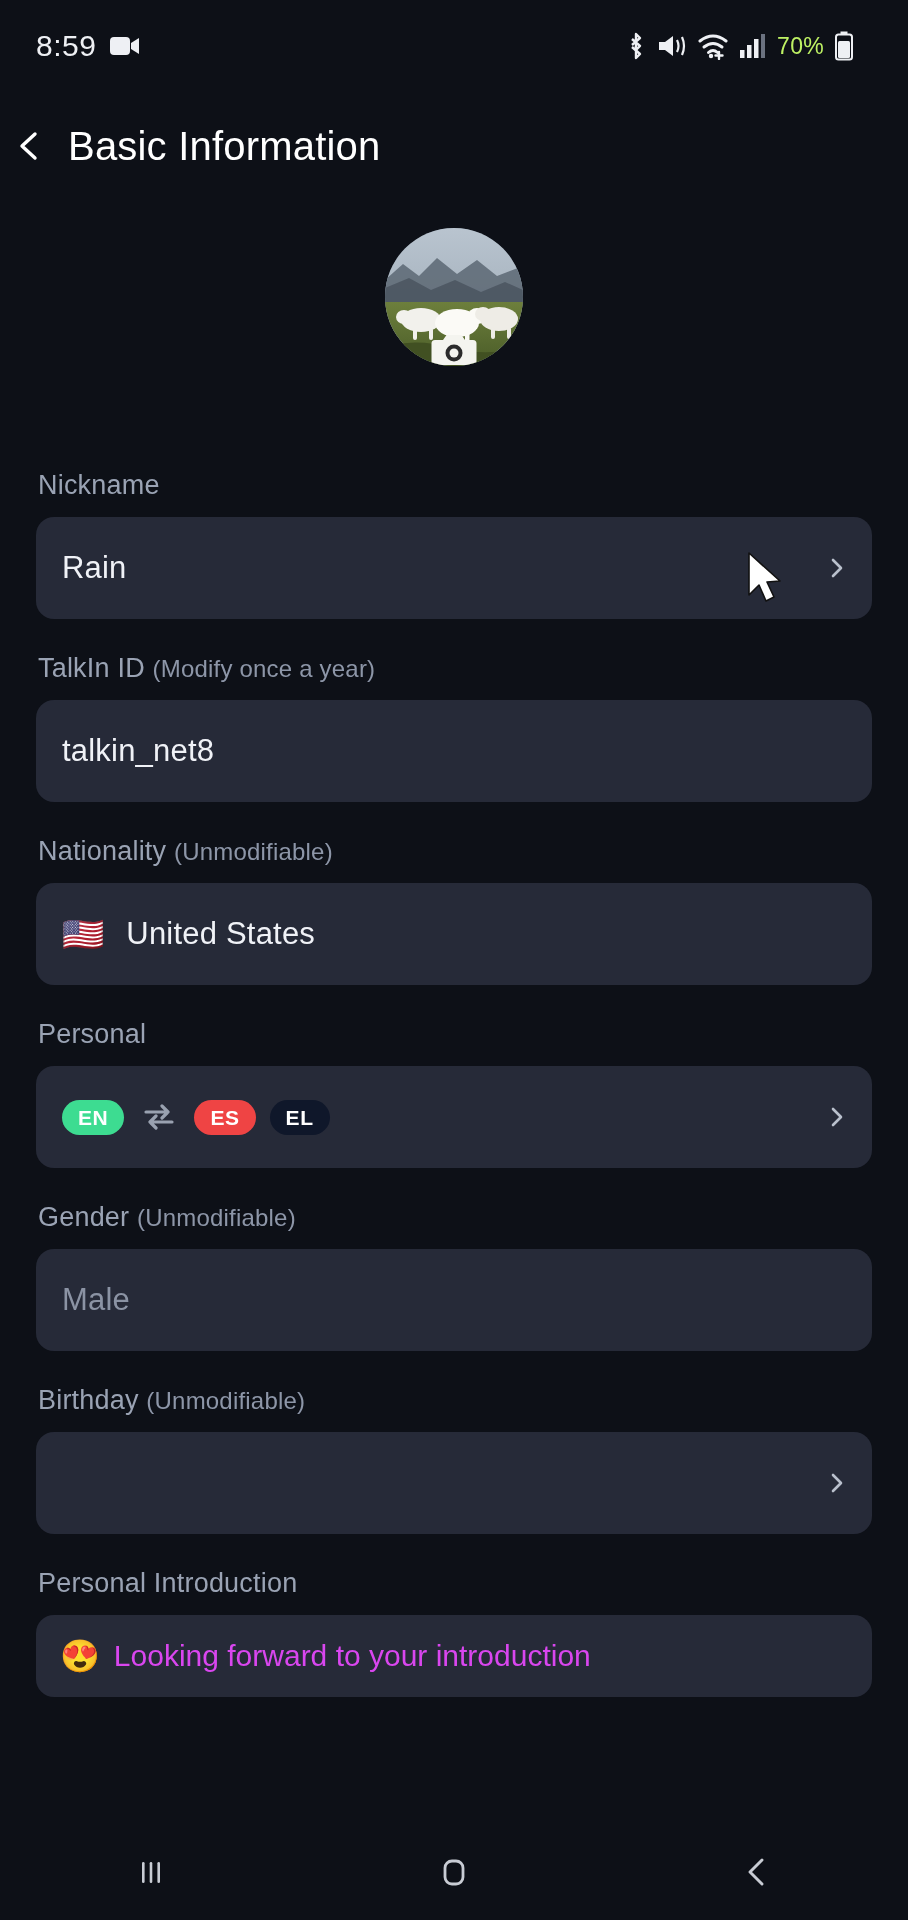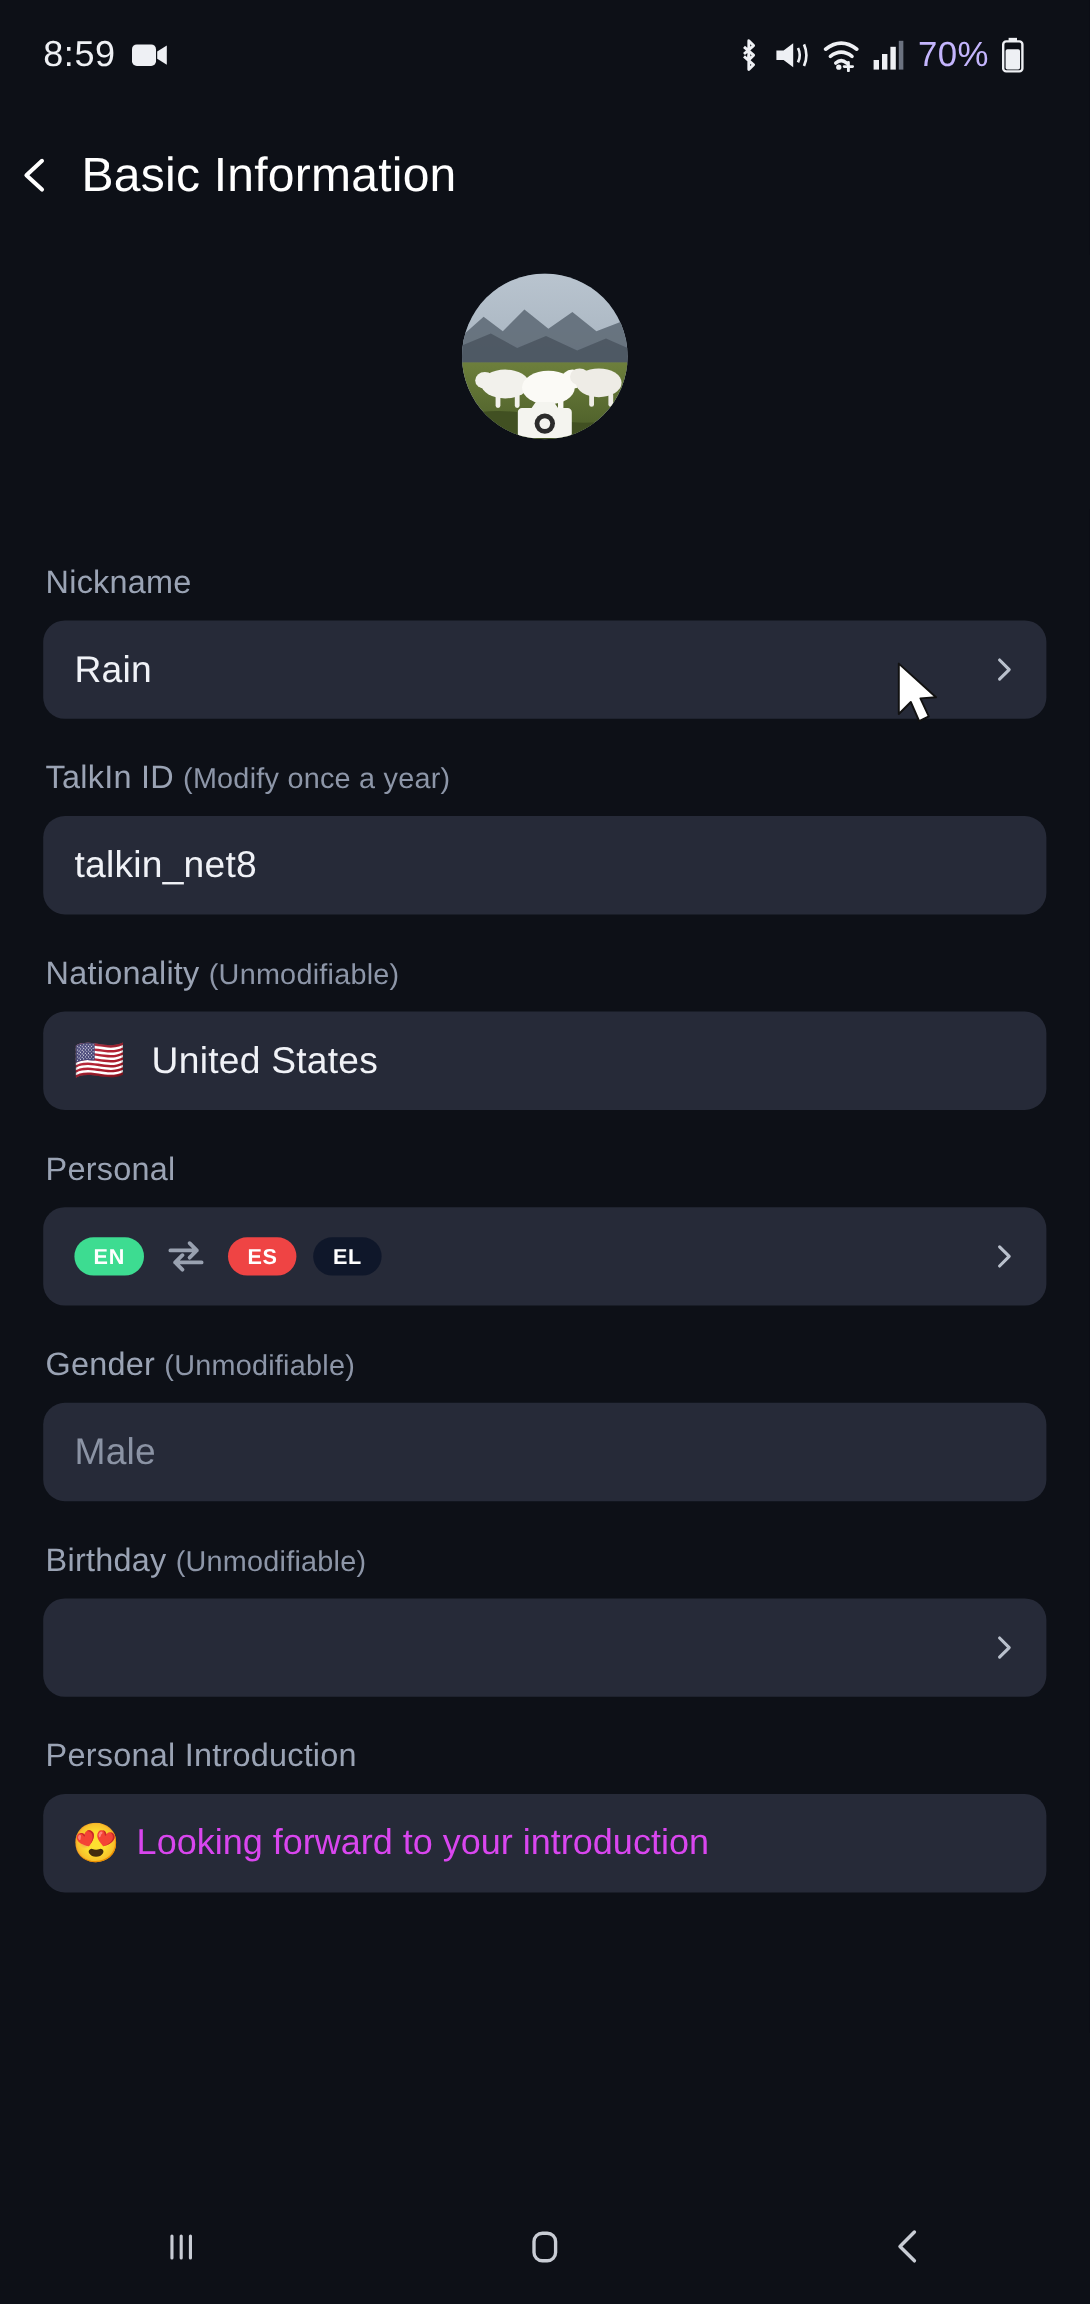--- a/index.html
+++ b/index.html
@@ -13,21 +13,21 @@
 
   
   .statusbar {
     position:absolute; top:0; left:0; right:0; height:92px;
     display:flex; align-items:center; justify-content:space-between;
     padding:12px 36px;
   }
   .sb-left { display:flex; align-items:center; gap:14px; }
   .sb-time { color:#eef0f4; font-size:30px; letter-spacing:.5px; }
   .sb-right { display:flex; align-items:center; gap:10px; margin-right:18px; }
-  .sb-pct { color:#c4b5fd; font-size:29px; letter-spacing:.3px; margin-left:2px;}
+  .sb-pct { color:#bef264; font-size:23px; letter-spacing:.3px; margin-left:2px;}
   .ico { display:block; }
 
   
   .header { position:absolute; top:104px; left:0; right:0; height:84px;
             display:flex; align-items:center; padding-left:12px; gap:22px; }
   .back-chevron { width:34px; height:34px; flex:none; }
   .page-title { color:#ffffff; font-size:40px; font-weight:400; letter-spacing:.2px; }
 
   
   .avatar-wrap { position:absolute; top:228px; left:50%; transform:translateX(-50%);
@@ -37,31 +37,31 @@
   .cam-badge { position:absolute; left:50%; bottom:-2px; transform:translateX(-50%);
                width:46px; height:38px; }
 
   
   .form { position:absolute; top:470px; left:0; right:0; padding:0 36px; }
   .field-group { margin-bottom:34px; }
   .field-label { font-size:27px; color:#9aa3b4; margin:0 0 16px 2px; letter-spacing:.2px; }
   .field-label .sub { font-size:24px; color:#8d96a8; }
   .field-box {
     position:relative; background:#262a38; border-radius:18px;
-    height:82px; display:flex; align-items:center; padding:18px 26px;
+    height:102px; display:flex; align-items:center; padding:18px 26px;
   }
   .field-value { font-size:31px; color:#f0f2f7; letter-spacing:.2px; }
   .field-value.muted { color:#8b93a4; }
   .chev-right { position:absolute; right:24px; top:50%; transform:translateY(-50%);
                 width:22px; height:22px; }
   .flag { font-size:34px; margin-right:22px; line-height:1; }
 
   
   .lang-row { display:flex; align-items:center; gap:14px; }
-  .pill { border-radius:999px; color:#ffffff; font-size:18px; font-weight:700;
+  .pill { border-radius:999px; color:#ffffff; font-size:21px; font-weight:700;
           padding:7px 16px; letter-spacing:.6px; line-height:1; }
   .swap-ico { width:34px; height:26px; margin:0 4px; }
 
   
   .intro-box { background:#262a38; border-radius:18px; height:82px;
                display:flex; align-items:center; padding:0 24px; gap:14px; }
   .intro-emoji { font-size:32px; line-height:1; }
   .intro-placeholder { font-size:30px; color:#d946ef; }
 
   

